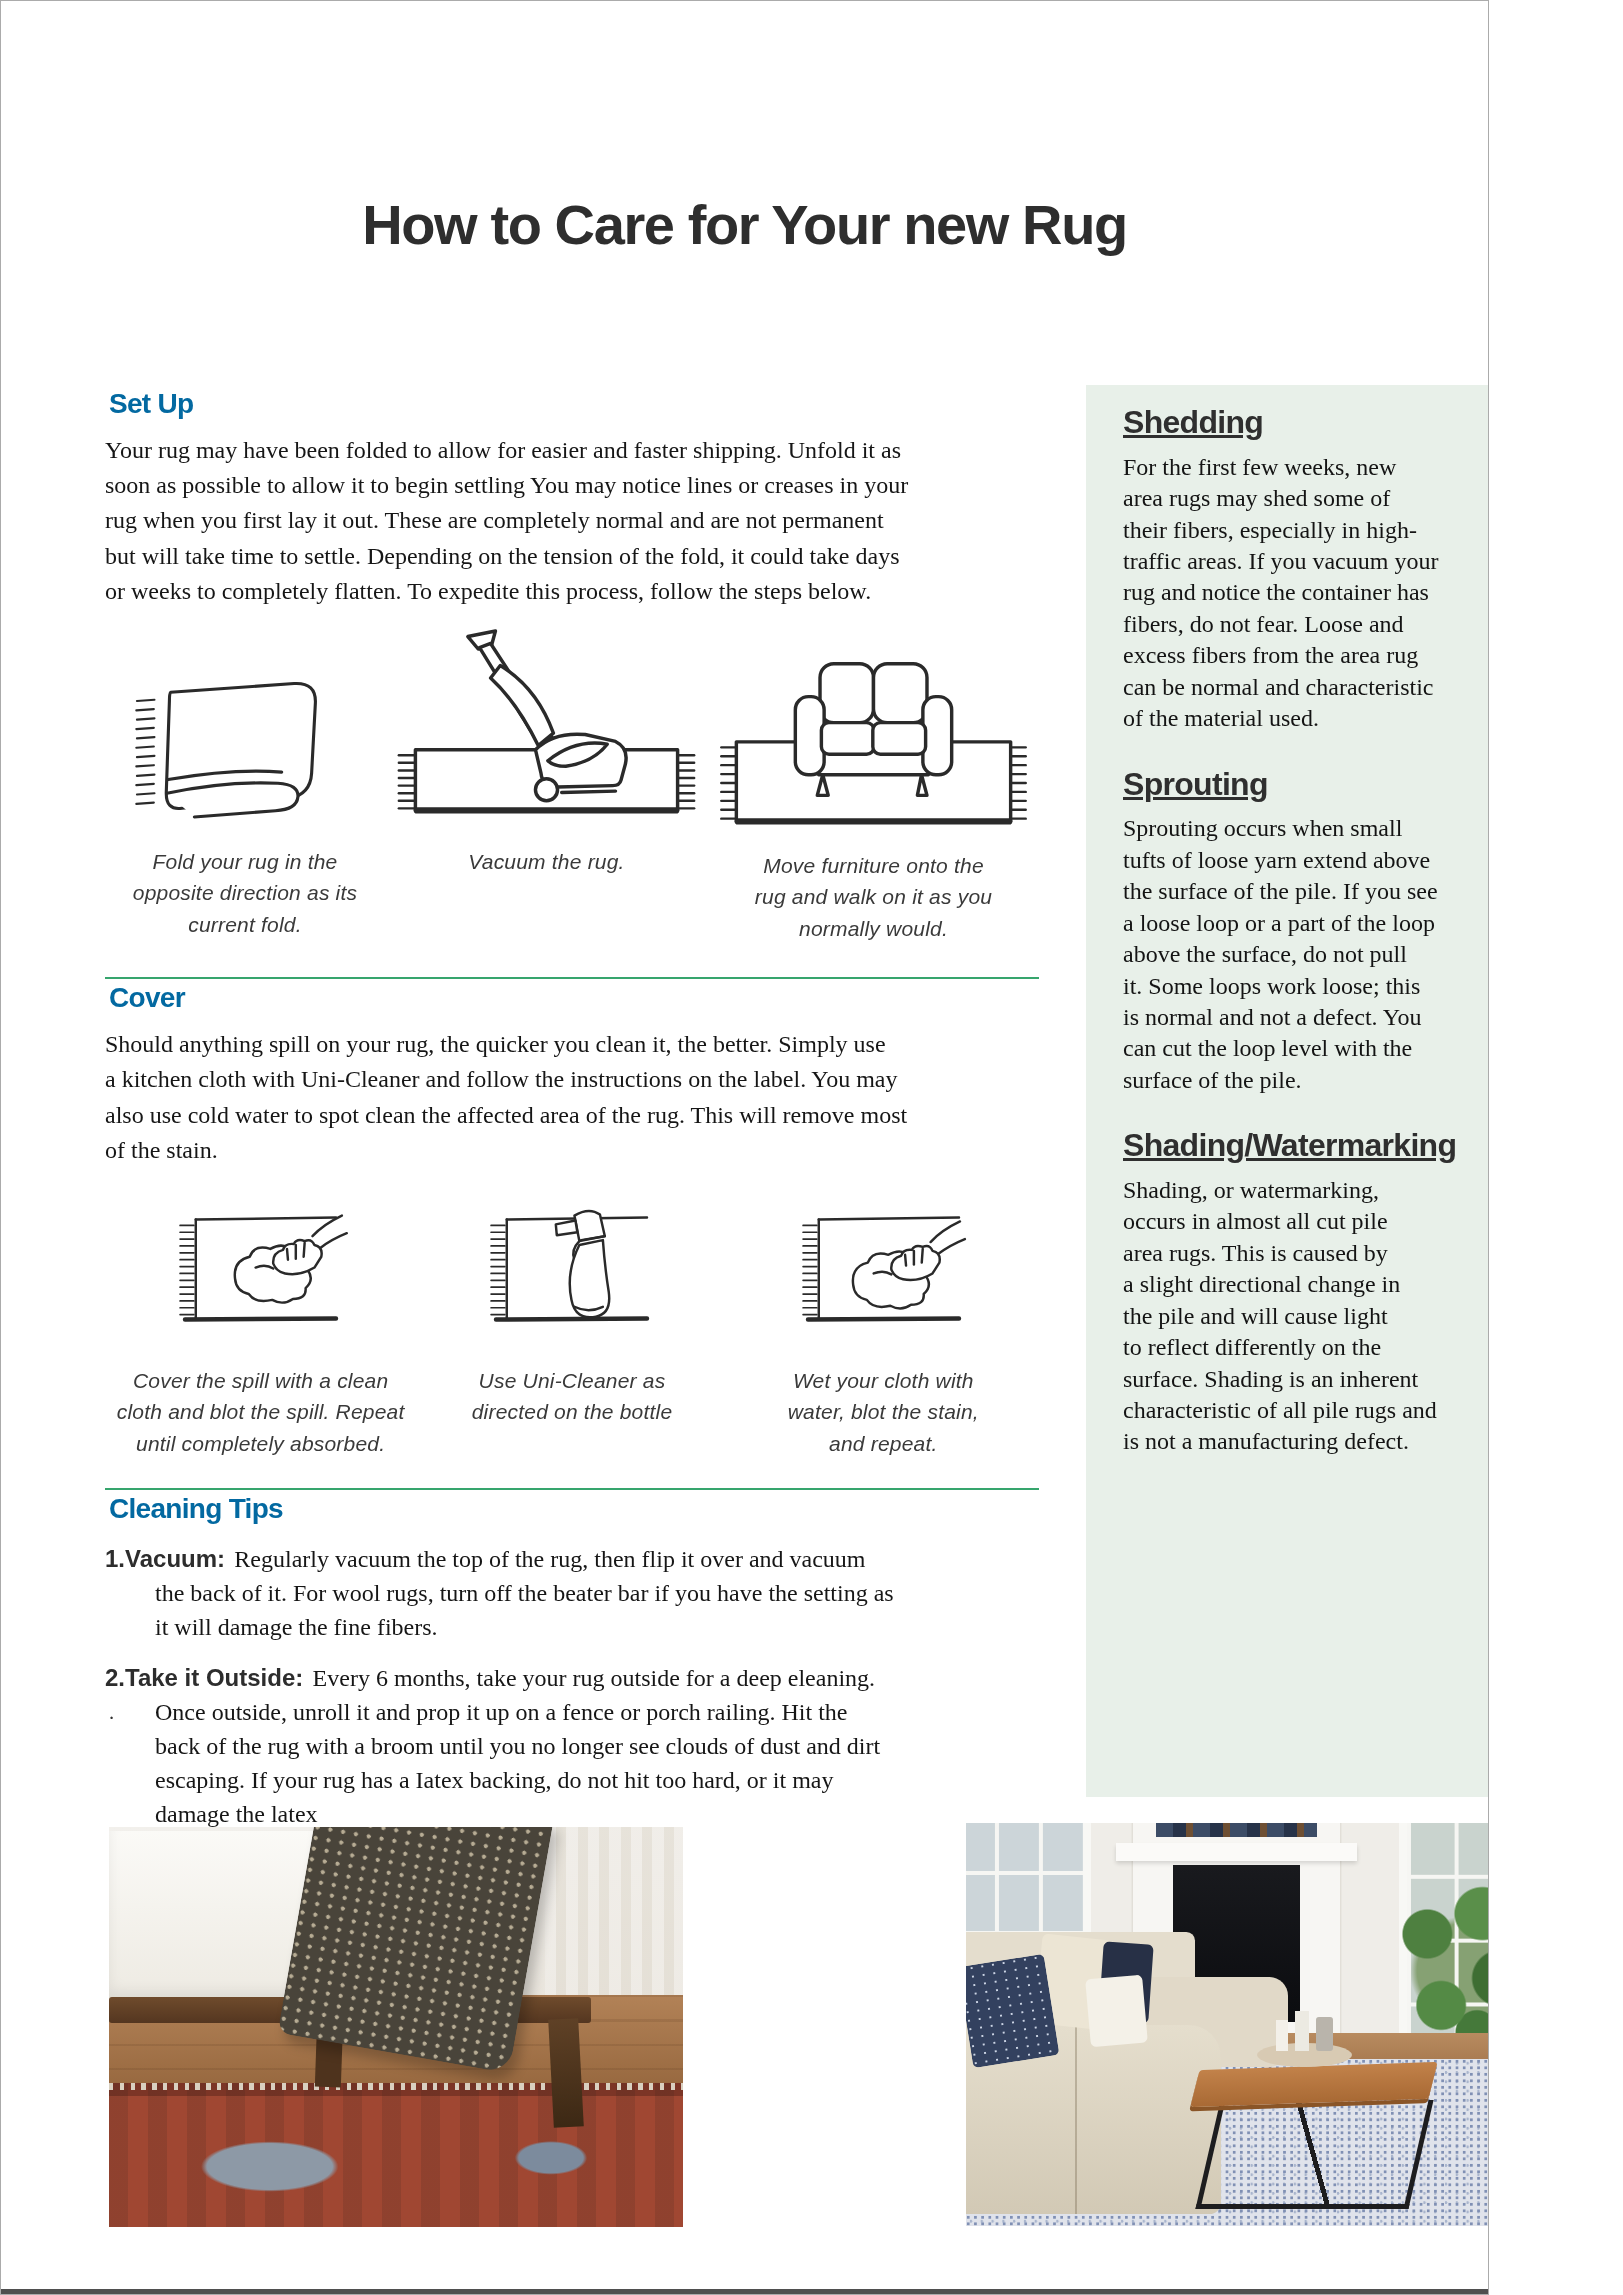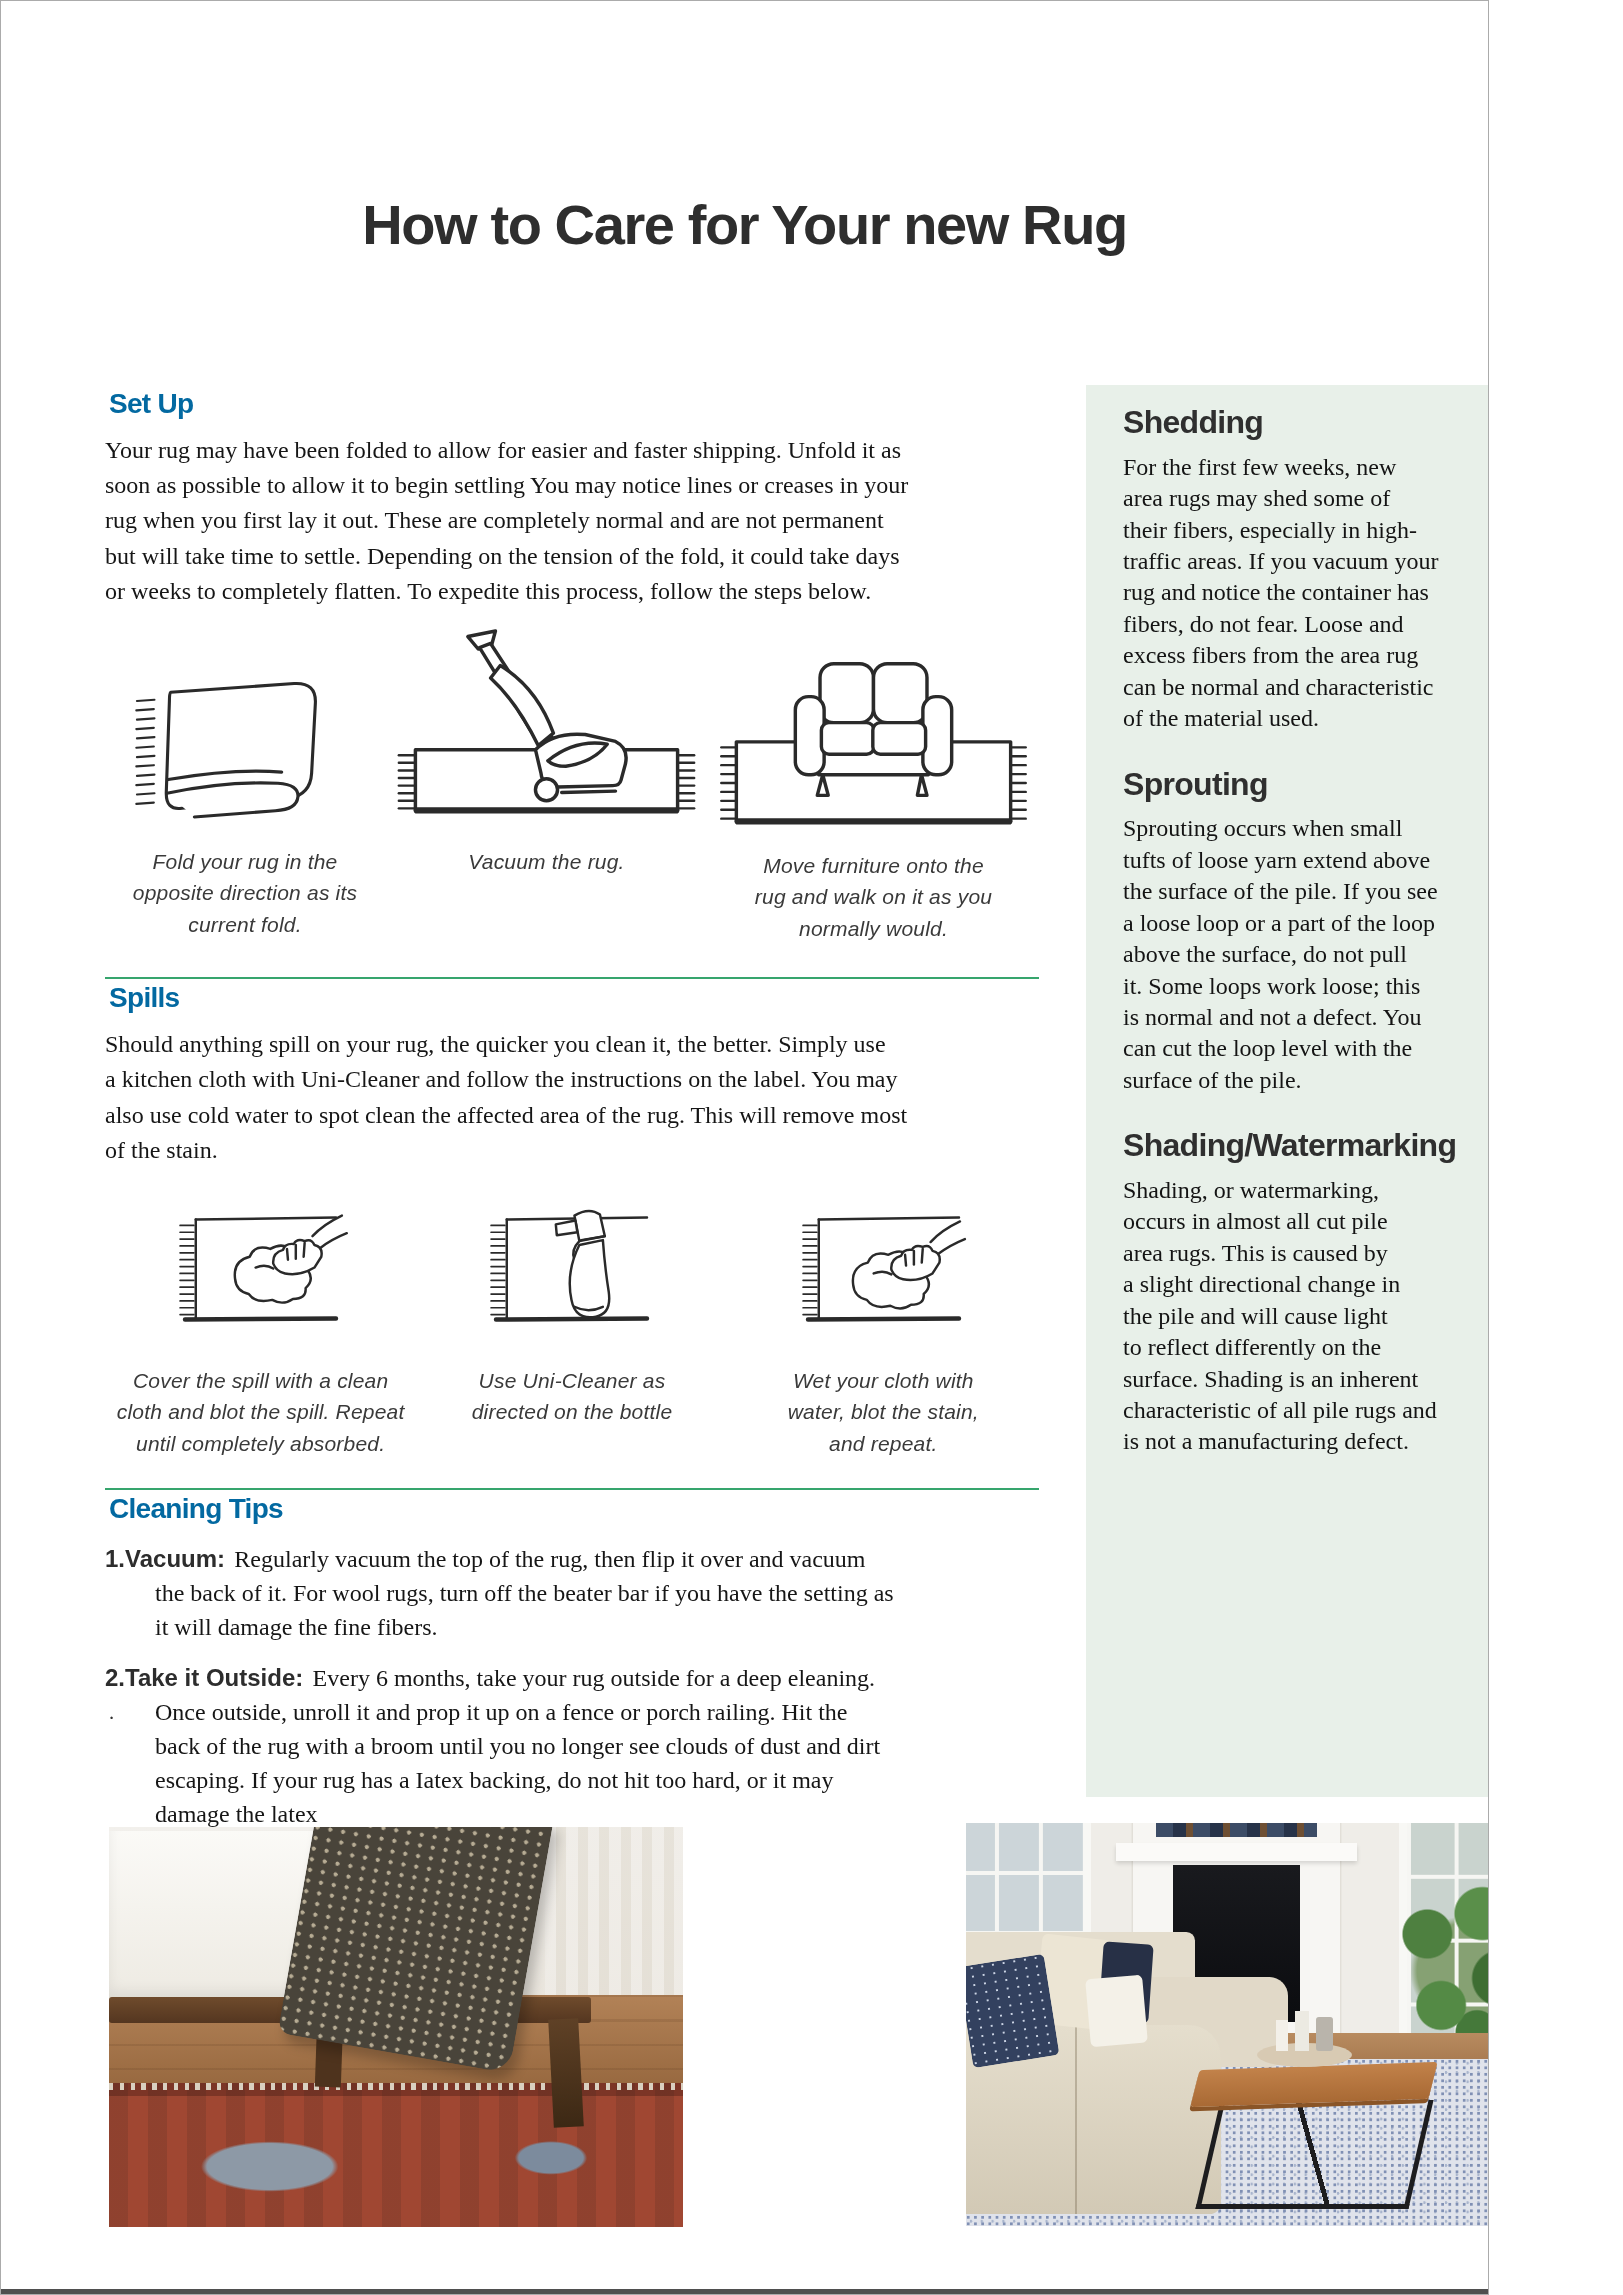--- a/index.html
+++ b/index.html
@@ -58,21 +58,21 @@
   svg.doodle .thin{stroke-width:3.5;}
 
   
   .sidebar{
     position:absolute;left:1085px;top:384px;width:440px;min-height:1412px;
     background:#e8f0e9;box-sizing:border-box;padding:20px 30px 33px 37px;
   }
   .sb-section{margin:0 0 32px 0;}
   .sb-section h3{
     margin:0 0 11.5px 0;font-family:"Liberation Sans",sans-serif;font-weight:700;
-    font-size:32px;line-height:1.1;color:#2f2f2f;letter-spacing:-0.7px;
+    font-size:32px;line-height:1.1;color:#2f2f2f;letter-spacing:-0.7px;text-decoration:underline;
   }
   .sb-body{margin:0;font-size:24px;line-height:1.31;color:#141414;white-space:pre-line;}
 
   
   .photo{position:absolute;overflow:hidden;background:#fff;}
   .photo *{position:absolute;}
   .photo-left{left:108px;top:1826px;width:574px;height:400px;}
   .lp-wall{left:0;top:0;width:100%;height:50%;background:linear-gradient(180deg,#f2f0ec,#e8e3da);}
   .lp-curtain{right:0;top:0;width:24%;height:54%;background:repeating-linear-gradient(90deg,#f0ede8 0 11.5px,#e3ded4 11.5px 21.5px);opacity:.75;}
   .lp-floor{left:0;top:42%;width:100%;height:25%;
@@ -258,21 +258,21 @@
           </svg>
         </div>
         <figcaption class="caption">Move furniture onto the
 rug and walk on it as you
 normally would.</figcaption>
       </figure>
     </div>
 
     <div class="divider"></div>
 
-    <h2 class="sec sec-spills">Spills</h2>
+    <h2 class="sec sec-spills">Cover</h2>
     <p class="body-par">Should anything spill on your rug, the quicker you clean it, the better. Simply use
 a kitchen cloth with Uni-Cleaner and follow the instructions on the label. You may
 also use cold water to spot clean the affected area of the rug. This will remove most
 of the stain.</p>
 
     <div class="steps steps-spills">
       <figure class="step" style="margin:0;">
         <div class="illus illus-short">
           <svg class="doodle" width="237" height="152" viewBox="0 0 380 310">
             <line x1="58" y1="52" x2="344" y2="48"></line>

